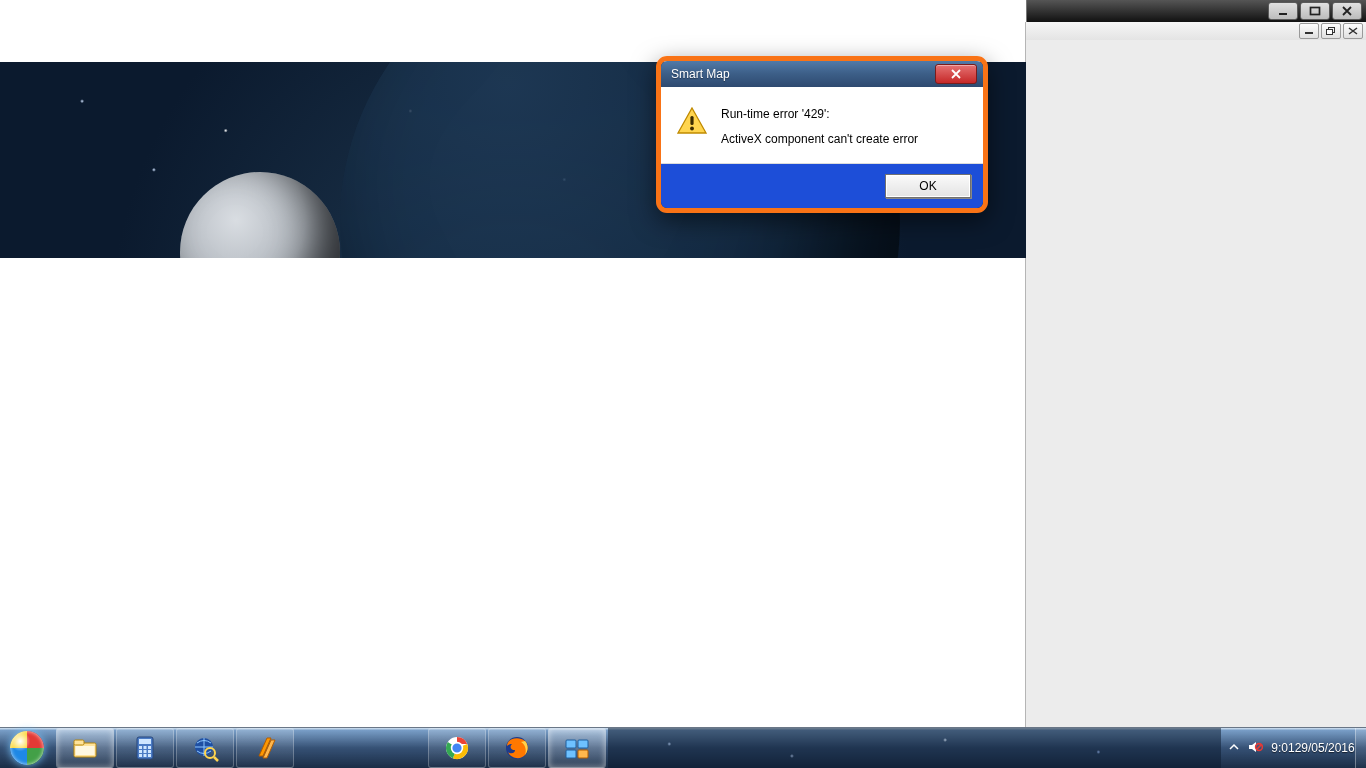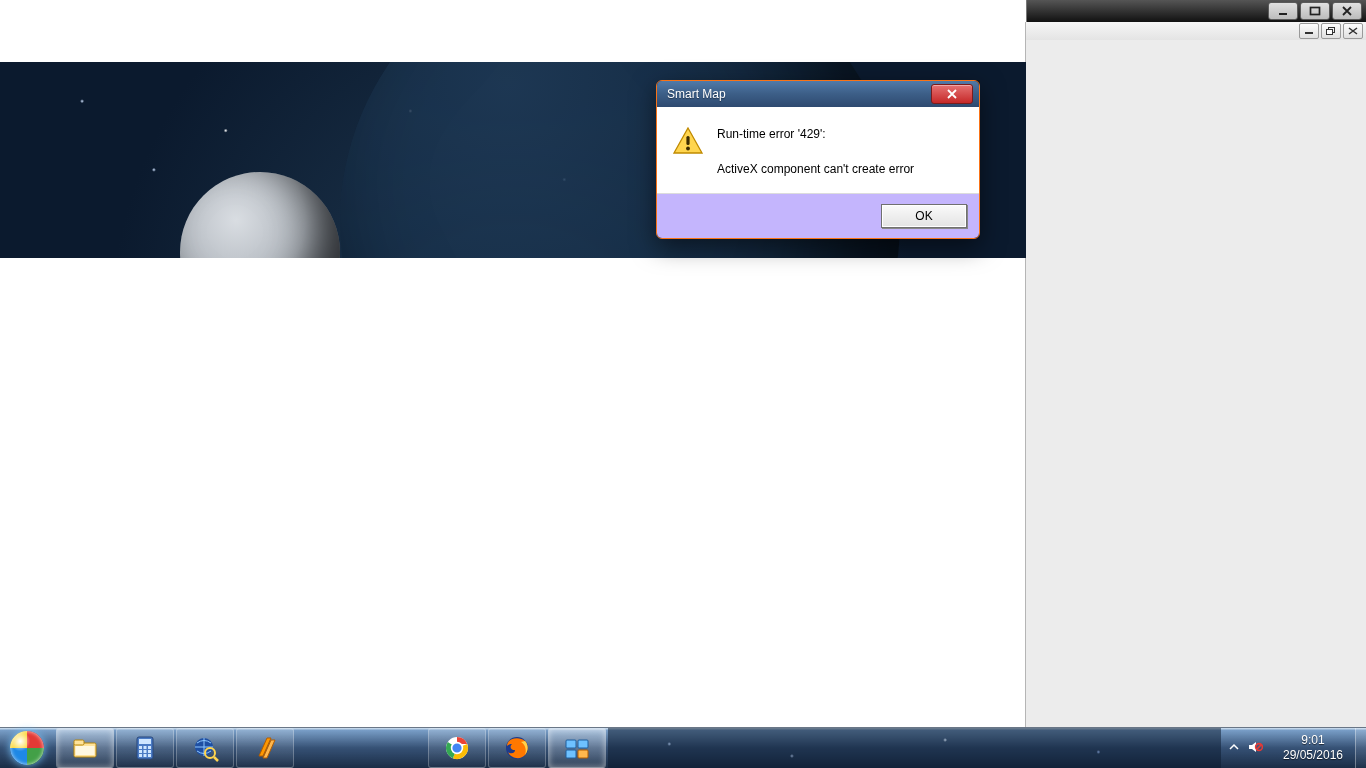--- a/index.html
+++ b/index.html
@@ -30,30 +30,30 @@
   radial-gradient(circle at 50% 130%, #2c4866 0, #15293f 35%, #0b1a2e 70%),
   #0b1a2e}
 .splash .moon{position:absolute;left:180px;top:110px;width:160px;height:160px;border-radius:50%;
   background:radial-gradient(circle at 35% 30%,#d9dde2 0,#b0b6bd 45%,#6f7680 75%,#40474f 100%);
   box-shadow:inset -25px -20px 40px rgba(0,0,0,.6)}
 .splash .planet{position:absolute;left:340px;top:-120px;width:560px;height:560px;border-radius:50%;
   background:radial-gradient(circle at 30% 25%,#1f3a57 0,#132a42 55%,#0a1829 100%);
   box-shadow:inset -60px -40px 120px rgba(0,0,0,.7);opacity:.85}
 
 
-.dlg{position:absolute;left:656px;top:80px;width:322px;box-shadow:0 8px 24px rgba(0,0,0,.5);border-radius:6px;overflow:hidden;border:1px solid #f97316}
+.dlg{position:absolute;left:656px;top:56px;width:322px;box-shadow:0 8px 24px rgba(0,0,0,.5);border-radius:11px;overflow:hidden;border:5px solid #f97316}
 .dlg .titlebar{height:26px;background:linear-gradient(#517aa8,#3c5e87 50%,#2e4a70);display:flex;align-items:center;justify-content:space-between;padding:0 6px 0 10px;color:#fff}
 .dlg .titlebar .ttl{font-size:12px;text-shadow:0 1px 1px rgba(0,0,0,.4)}
 .dlg .titlebar .closebtn{width:40px;height:18px;border-radius:3px;background:linear-gradient(#e57373,#c62828);border:1px solid #7a1c1c;display:flex;align-items:center;justify-content:center;color:#fff;box-shadow:inset 0 1px 0 rgba(255,255,255,.4)}
 .dlg .titlebar .closebtn svg{display:block}
 .dlg .body{background:#fff;padding:18px 16px 14px 16px;display:flex;gap:14px;align-items:flex-start;border-bottom:1px solid #dcdcdc}
 .dlg .body .warn{flex:0 0 auto;margin-top:2px}
 .dlg .body .msg{flex:1 1 auto;line-height:1.6}
-.dlg .body .msg .l1{margin-bottom:16px}
-.dlg .btnrow{background:#c4b5fd;padding:10px 12px;display:flex;justify-content:flex-end}
+.dlg .body .msg .l1{margin-bottom:6px}
+.dlg .btnrow{background:#1d4ed8;padding:10px 12px;display:flex;justify-content:flex-end}
 .dlg .btnrow button{width:86px;height:24px;border:1px solid #707070;background:linear-gradient(#fafafa,#e3e3e3);font:inherit;box-shadow:1px 1px 0 #888,inset 0 0 0 1px #fff;cursor:default}
 
 
 .taskbar{position:absolute;left:0;bottom:0;width:1366px;height:40px;
   background:linear-gradient(to bottom,rgba(196,218,240,.7) 0,rgba(96,140,188,.85) 6%,rgba(32,62,102,.9) 50%,rgba(14,34,60,.95) 100%);
   border-top:1px solid rgba(255,255,255,.35);display:flex;align-items:stretch;color:#fff}
 .taskbar .start{width:54px;display:flex;align-items:center;justify-content:center}
 .taskbar .start .orb{width:34px;height:34px;border-radius:50%;background:
   radial-gradient(circle at 30% 30%,#fff 0,rgba(255,255,255,0) 30%),
   conic-gradient(#e53935 0 25%,#43a047 0 50%,#1e88e5 0 75%,#fdd835 0 100%);
@@ -66,21 +66,21 @@
 .taskbar .pinned2{display:flex;align-items:center}
 .taskbar .spacebg{flex:1 1 auto;background:
   radial-gradient(1px 1px at 10% 40%,#cfe2ff 0,transparent 2px),
   radial-gradient(1px 1px at 30% 70%,#cfe2ff 0,transparent 2px),
   radial-gradient(1px 1px at 55% 30%,#ffffff 0,transparent 2px),
   radial-gradient(1px 1px at 80% 60%,#a9c6ff 0,transparent 2px),
   linear-gradient(to right,#0b1a2e,#0b1a2e);opacity:.5}
 .taskbar .tray{display:flex;align-items:center;gap:8px;padding:0 8px}
 .taskbar .tray .tri{width:10px;height:10px}
 .taskbar .tray .vol{width:16px;height:16px}
-.taskbar .clock{width:84px;display:flex;flex-direction:column;align-items:center;justify-content:center;font-size:12px;line-height:1.25;color:#fff;text-shadow:0 1px 1px rgba(0,0,0,.6)}
+.taskbar .clock{width:84px;display:flex;align-items:center;justify-content:center;font-size:12px;line-height:1.25;color:#fff;text-shadow:0 1px 1px rgba(0,0,0,.6)}
 .taskbar .showdesk{width:10px;border-left:1px solid rgba(255,255,255,.35);background:linear-gradient(rgba(255,255,255,.15),rgba(255,255,255,.02))}
 
 
 .ic16{width:28px;height:28px}
 </style>
 </head>
 <body>
 
 <div class="bgwin-captionbar">
   <div class="capbtn">

